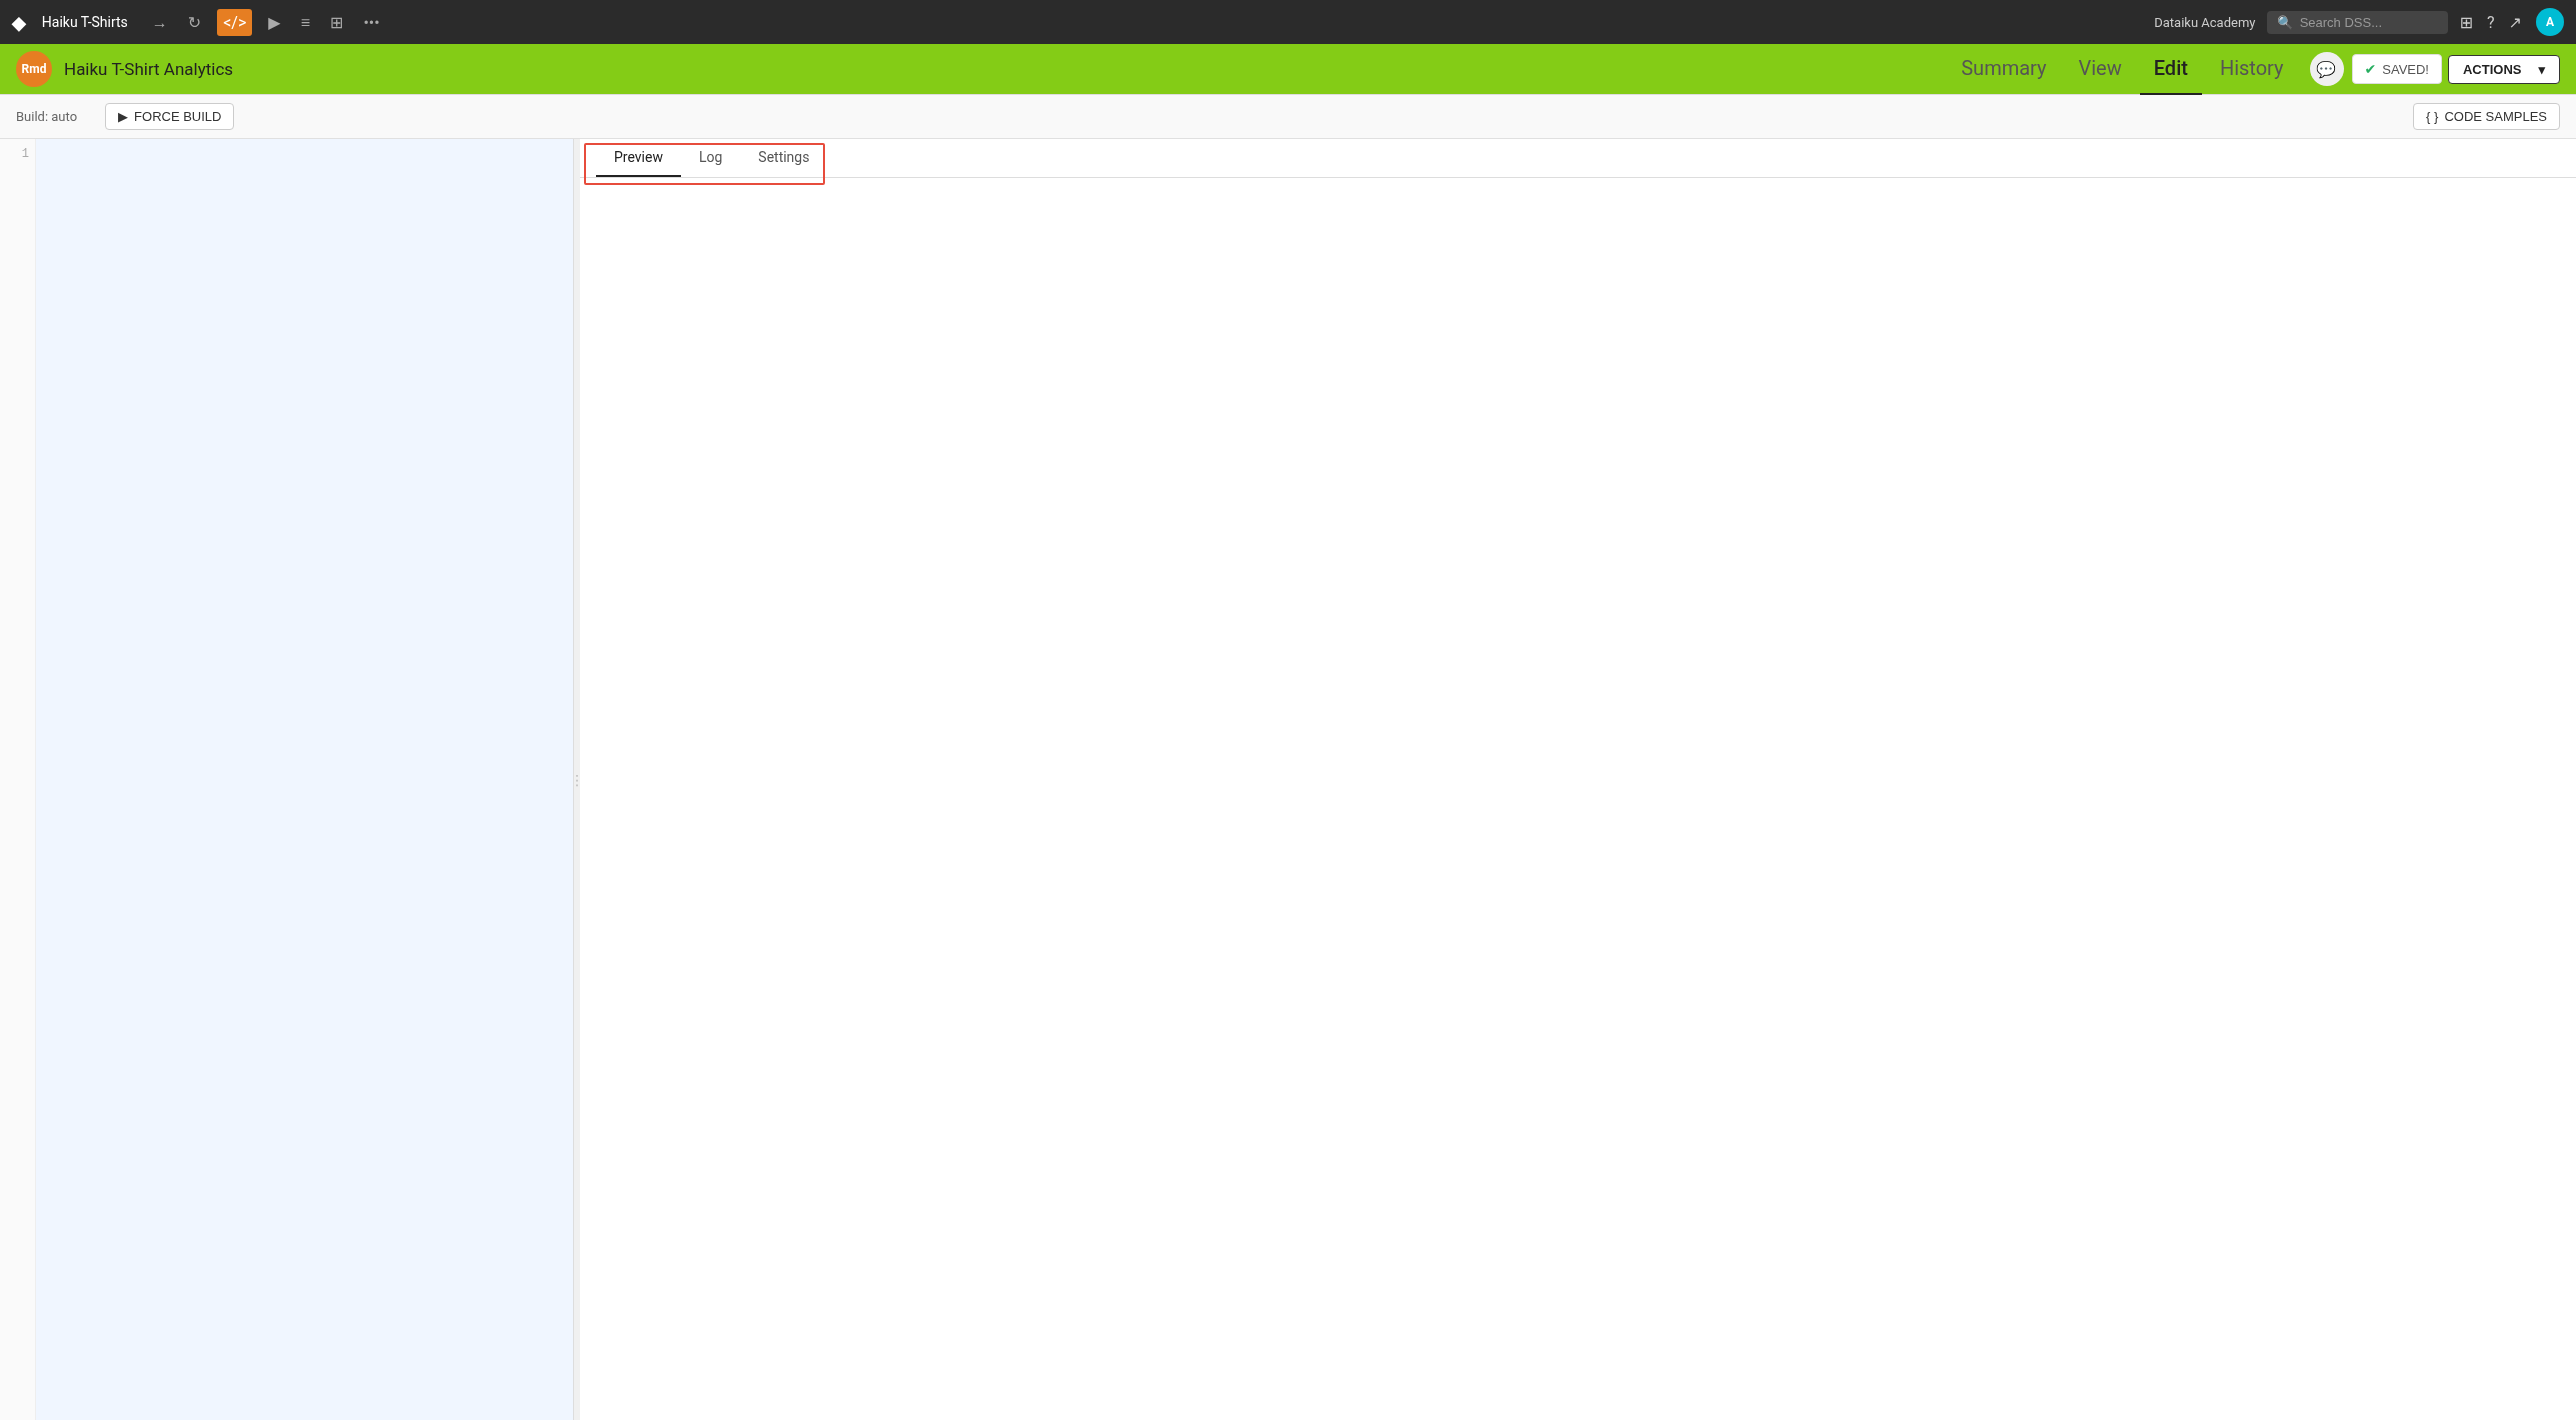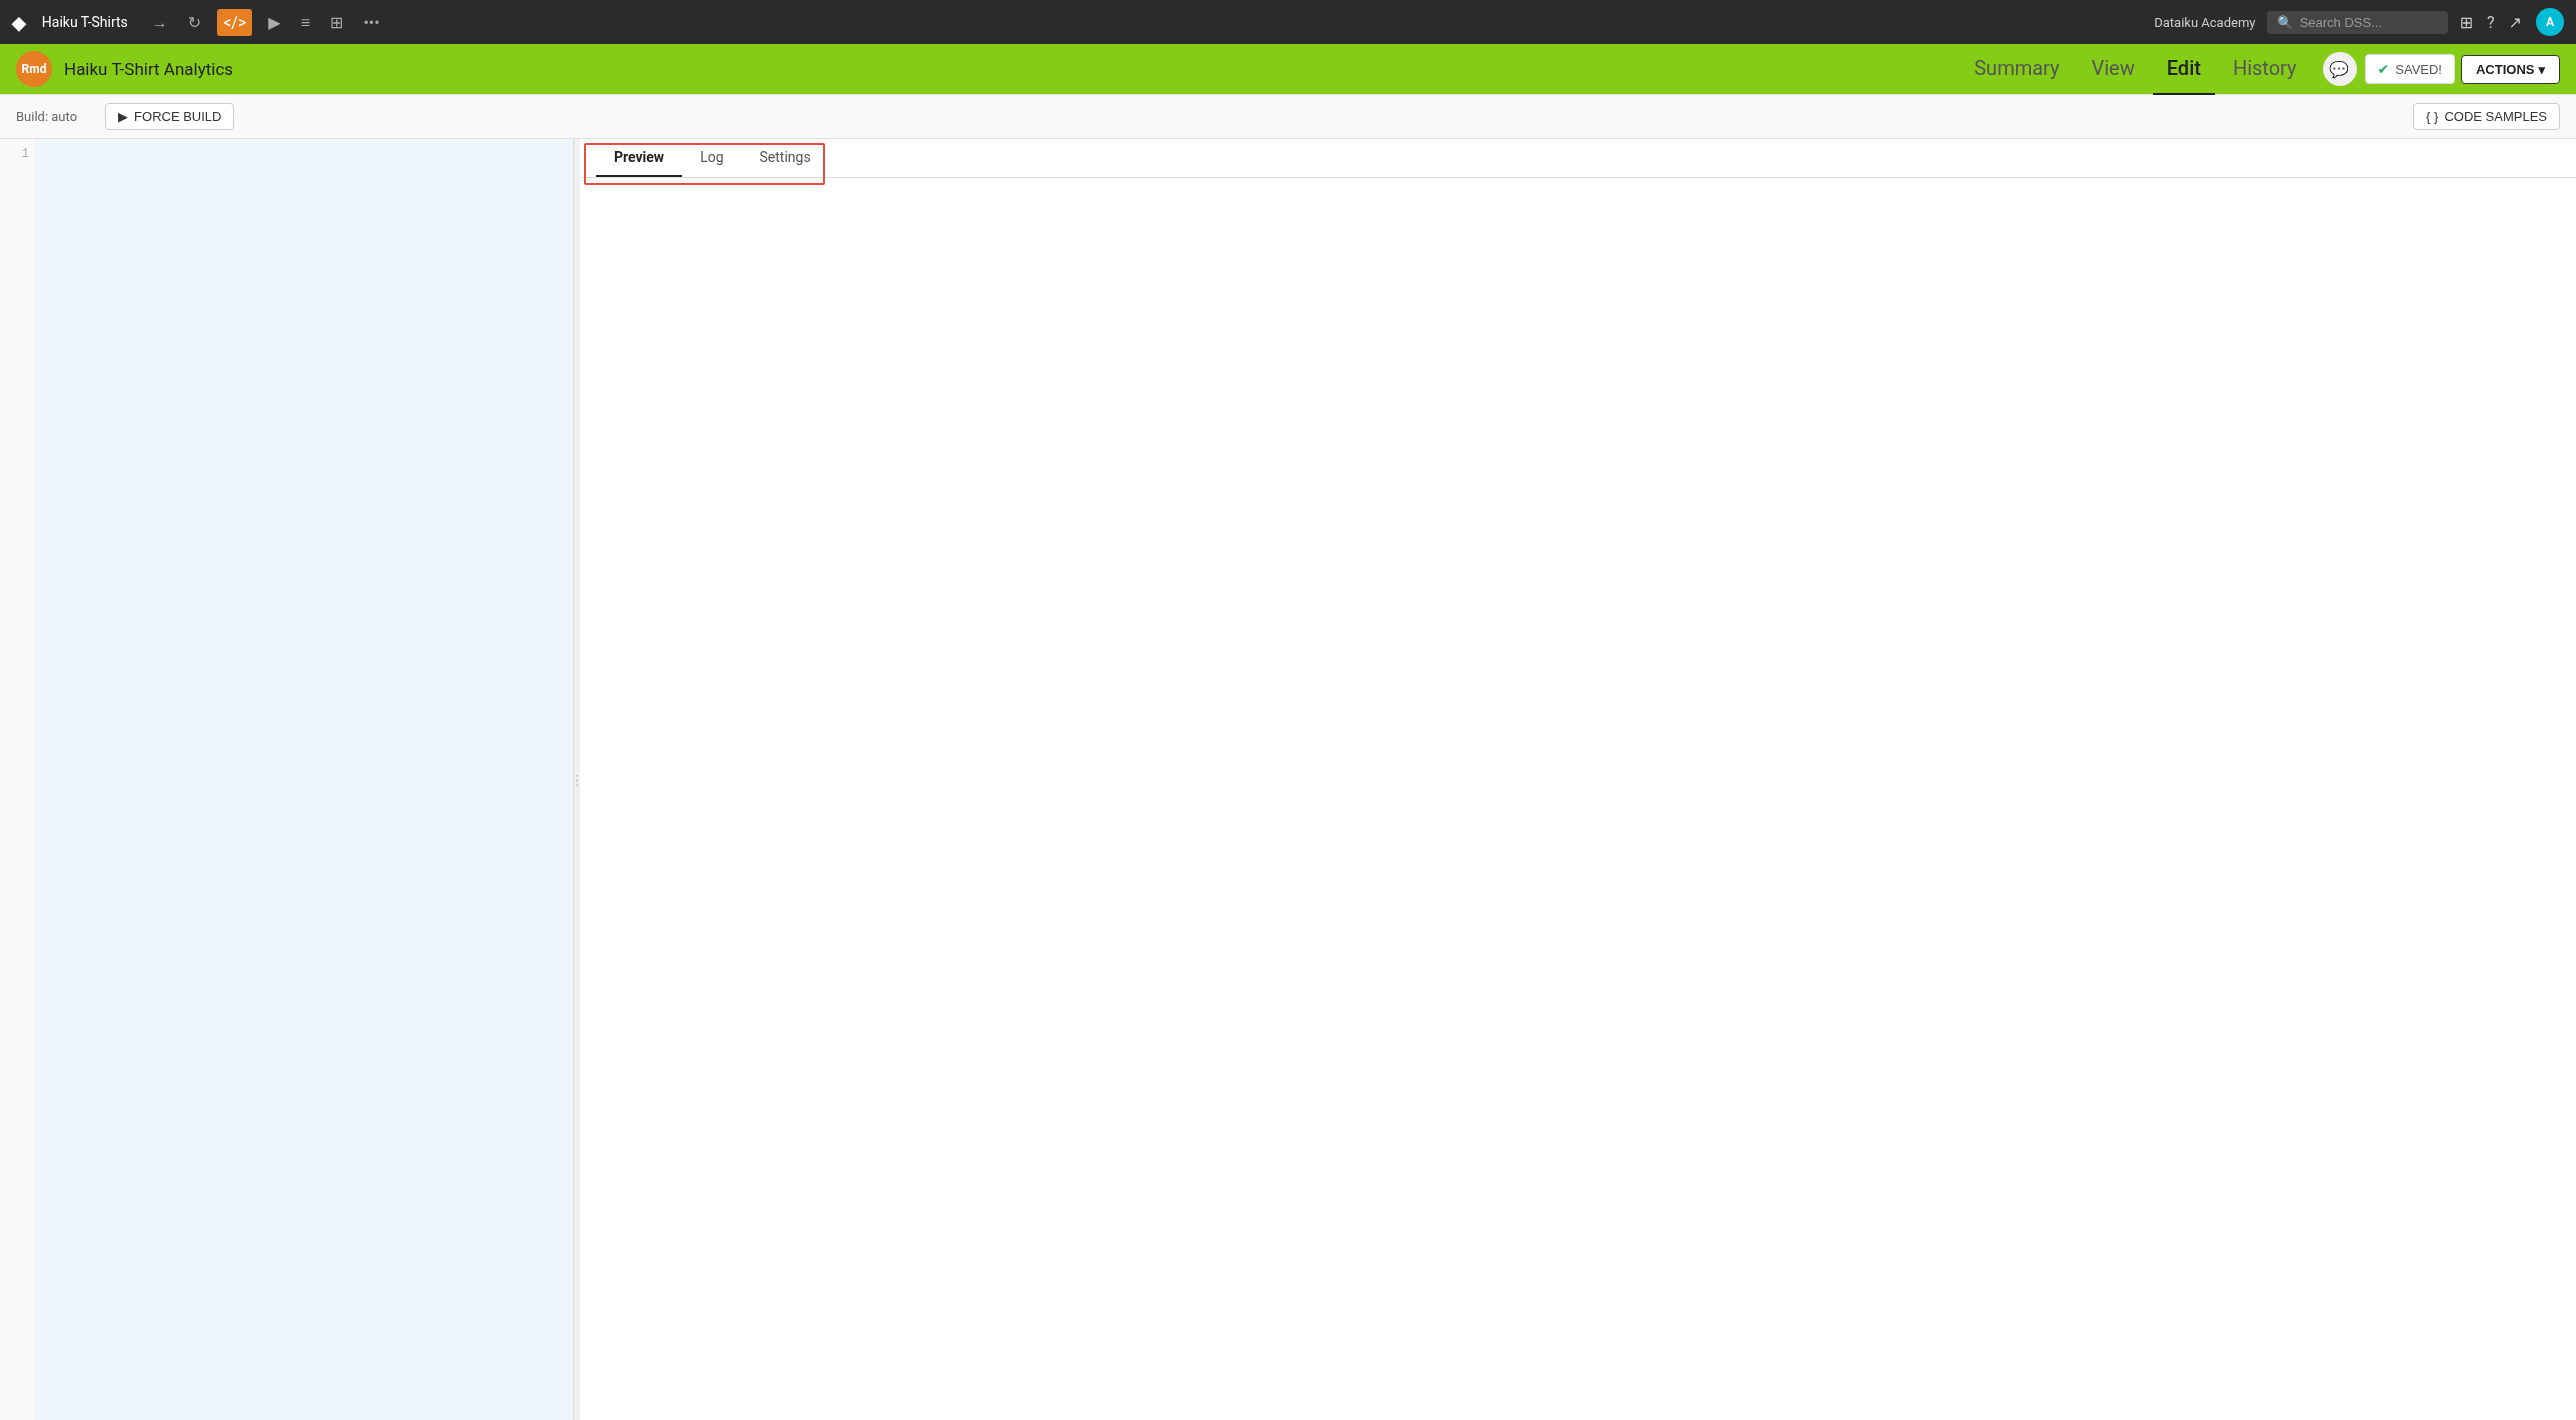--- a/index.html
+++ b/index.html
@@ -159,21 +159,21 @@
       background: #fff;
       color: #555;
       font-size: 13px;
       cursor: pointer;
       margin-right: 6px;
     }
     .saved-btn .check-icon { color: #27ae60; font-size: 14px; }
     .actions-btn {
       display: flex;
       align-items: center;
-      gap: 4px;
+      gap: 17px;
       padding: 6px 14px;
       border: 1px solid #333;
       border-radius: 4px;
       background: #fff;
       color: #222;
       font-size: 13px;
       font-weight: 600;
       cursor: pointer;
     }
 
@@ -317,21 +317,21 @@
       padding: 10px 18px;
       font-size: 14px;
       color: #555;
       cursor: pointer;
       border-bottom: 2px solid transparent;
       white-space: nowrap;
     }
     .tab-item.active {
       color: #222;
       border-bottom: 2px solid #222;
-      font-weight: 700;
+      font-weight: 400;
     }
     .tab-content {
       flex: 1;
       background: #fff;
       overflow: auto;
     }
   </style>
 </head>
 <body>
 

